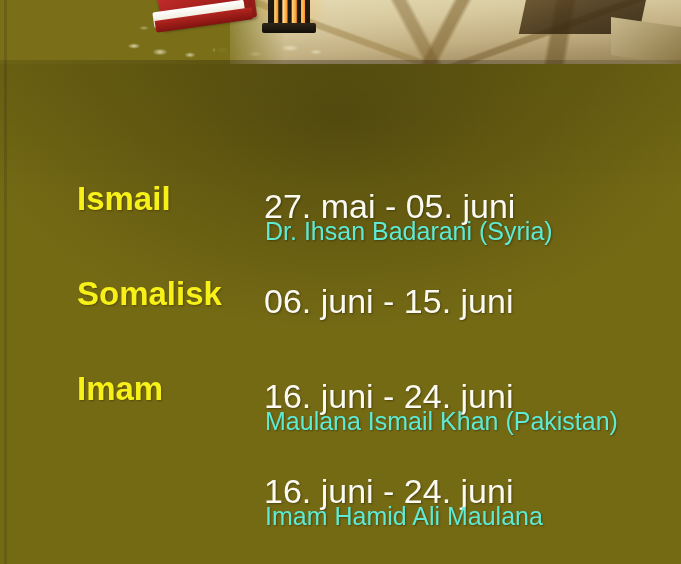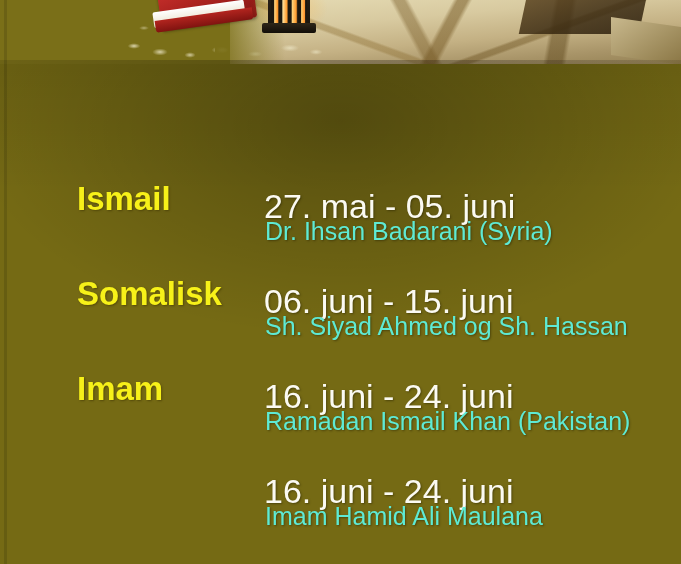--- a/index.html
+++ b/index.html
@@ -303,27 +303,26 @@
 
     <div class="row">
       <div class="lang">Ismail</div>
       <div class="dates">27. mai - 05. juni</div>
       <div class="speaker">Dr. Ihsan Badarani (Syria)</div>
     </div>
 
     <div class="row">
       <div class="lang">Somalisk</div>
       <div class="dates">06. juni - 15. juni</div>
-      <div class="speaker">Sh. Siyad Ahmed og Sh. Hassan</div>
     </div>
 
     <div class="row">
       <div class="lang">Imam</div>
       <div class="dates">16. juni - 24. juni</div>
-      <div class="speaker">Ramadan Ismail Khan (Pakistan)</div>
+      <div class="speaker">Maulana Ismail Khan (Pakistan)</div>
     </div>
 
     <div class="row">
       <div class="dates">16. juni - 24. juni</div>
       <div class="speaker">Imam Hamid Ali Maulana</div>
     </div>
 
   </div>
 </div>
 

